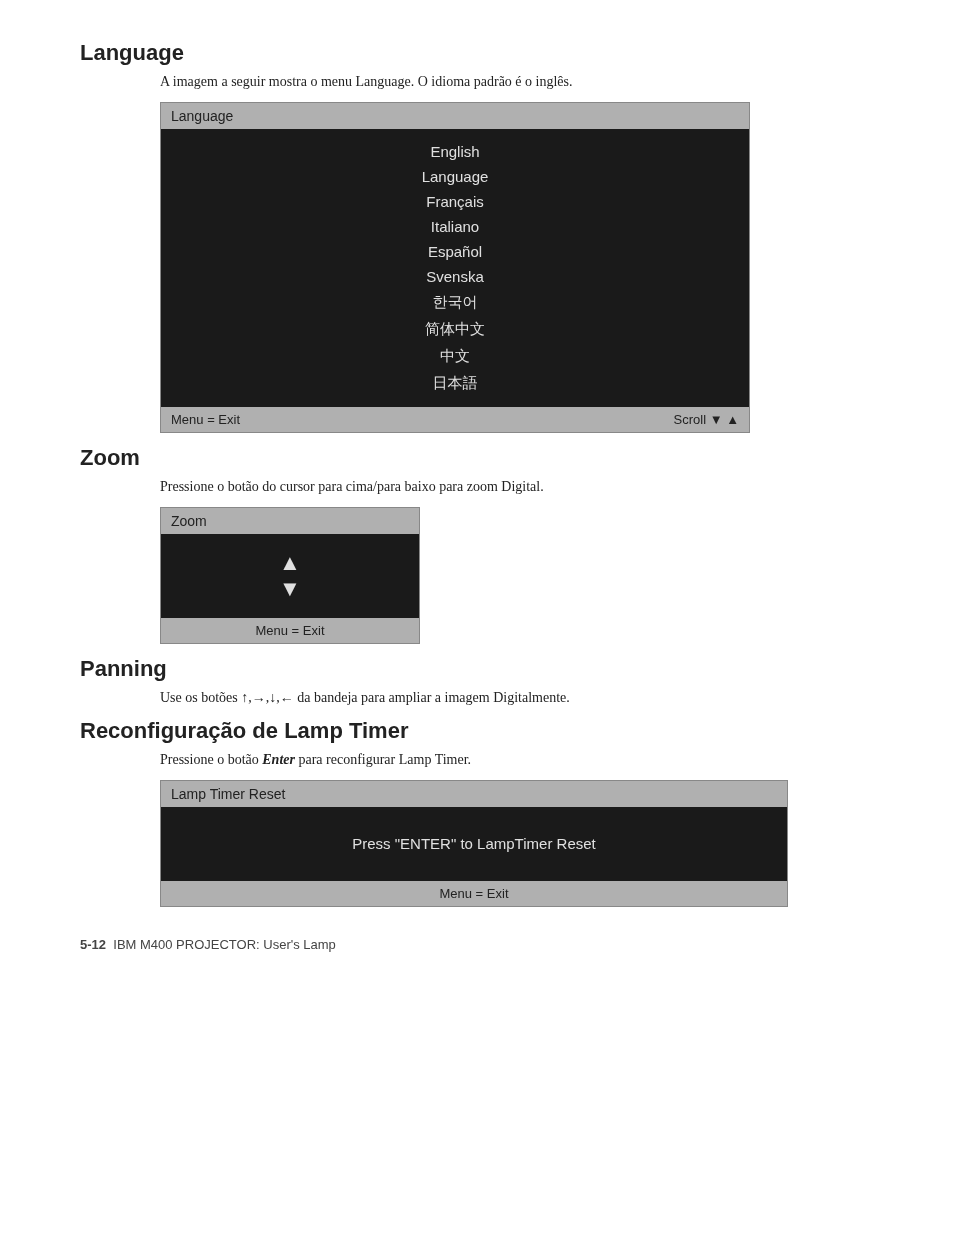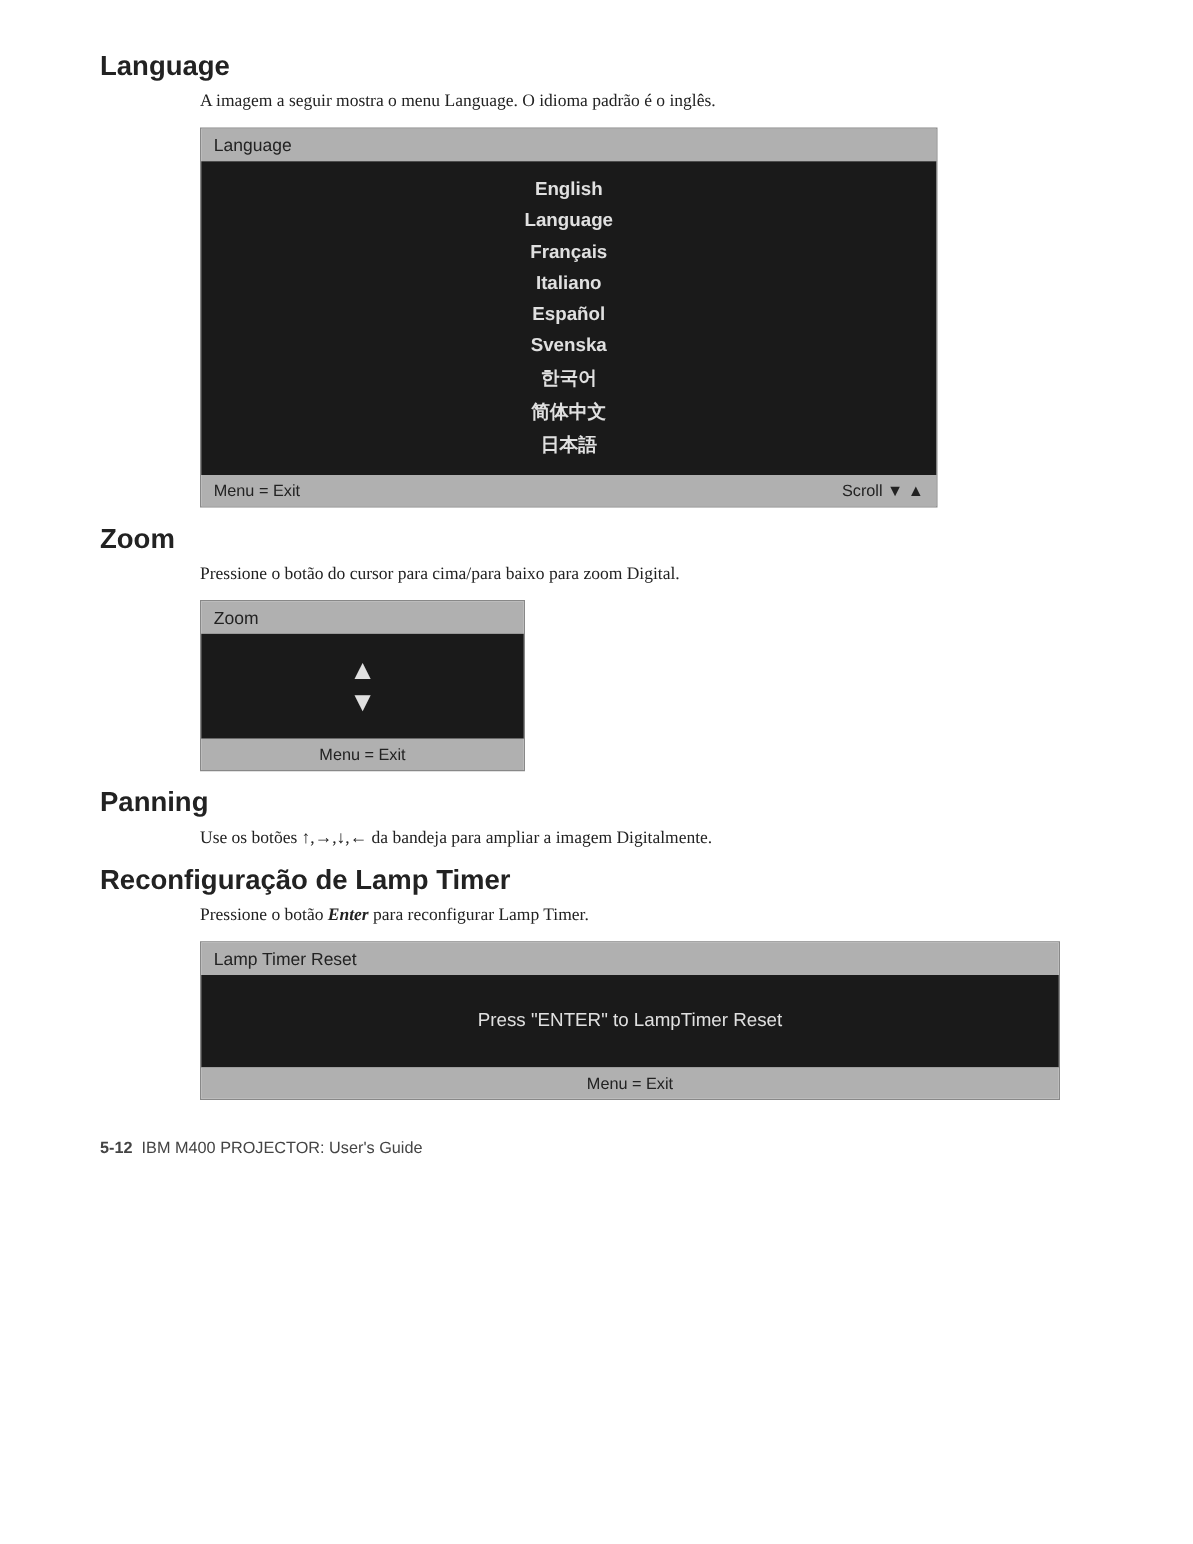--- a/index.html
+++ b/index.html
@@ -56,21 +56,20 @@
       padding: 10px 0;
       text-align: center;
     }
 
     .menu-body .lang-item {
       color: #e0e0e0;
       font-family: Arial, Helvetica, sans-serif;
       font-size: 15px;
       padding: 4px 0;
       display: block;
-      font-weight: bold;
     }
 
     .menu-footer {
       background: #b0b0b0;
       color: #222;
       font-family: Arial, Helvetica, sans-serif;
       font-size: 13px;
       padding: 5px 10px;
       display: flex;
       justify-content: space-between;
@@ -118,21 +117,21 @@
       font-family: Arial, Helvetica, sans-serif;
       font-size: 13px;
       padding: 5px 10px;
       text-align: center;
     }
 
     
     .lamp-container {
       margin-left: 80px;
       border: 1.5px solid #888;
-      width: 688px;
+      width: 628px;
     }
 
     .lamp-header {
       background: #b0b0b0;
       color: #222;
       font-family: Arial, Helvetica, sans-serif;
       font-size: 14px;
       padding: 5px 10px;
     }
 
@@ -180,20 +179,21 @@
     <div class="menu-body">
 
     <span class="lang-item">English</span>
         <span class="lang-item">Language</span>
         <span class="lang-item">Français</span>
         <span class="lang-item">Italiano</span>
         <span class="lang-item">Español</span>
         <span class="lang-item">Svenska</span>
         <span class="lang-item">한국어</span>
         <span class="lang-item">简体中文</span>
+        <span class="lang-item">中文</span>
         <span class="lang-item">日本語</span>
       </div>
     <div class="menu-footer">
       <span>Menu = Exit</span>
       <span>Scroll ▼ ▲</span>
     </div>
   </div>
 </div>
 
 <div class="section">
@@ -226,14 +226,14 @@
   <div class="lamp-container">
     <div class="lamp-header">Lamp Timer Reset</div>
     <div class="lamp-body">
       <span class="lamp-text">Press "ENTER" to LampTimer Reset</span>
     </div>
     <div class="lamp-footer">Menu = Exit</div>
   </div>
 </div>
 
 <div class="page-footer">
-  <span class="page-num">5-12</span>&nbsp;&nbsp;<span>IBM M400 PROJECTOR: User's Guide</span>
+  <span class="page-num">5-12</span>&nbsp;&nbsp;<span>IBM M400 PROJECTOR: User's Lamp</span>
 </div>
 
 </body></html>

